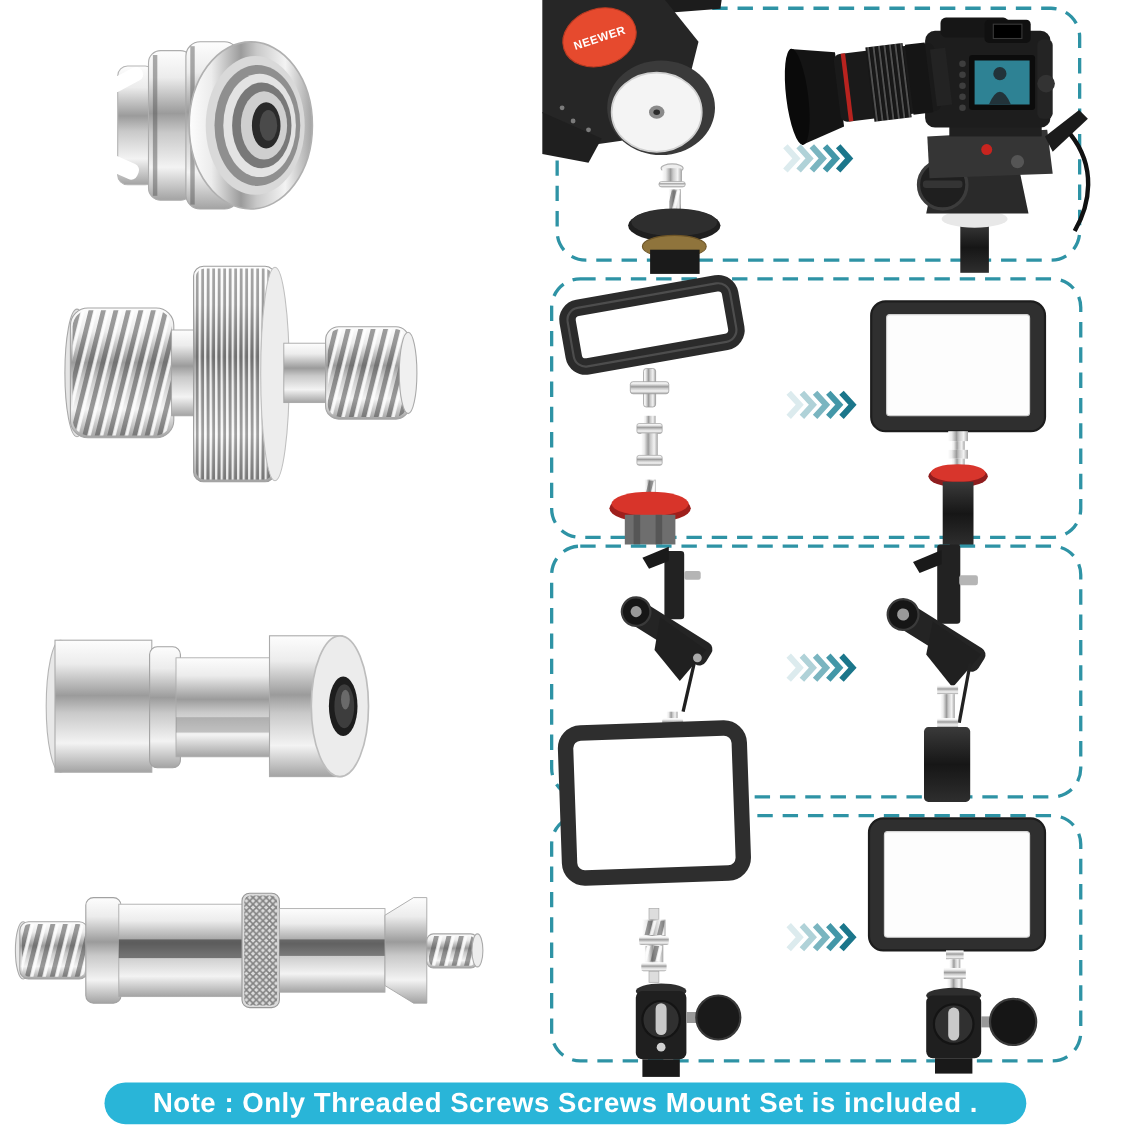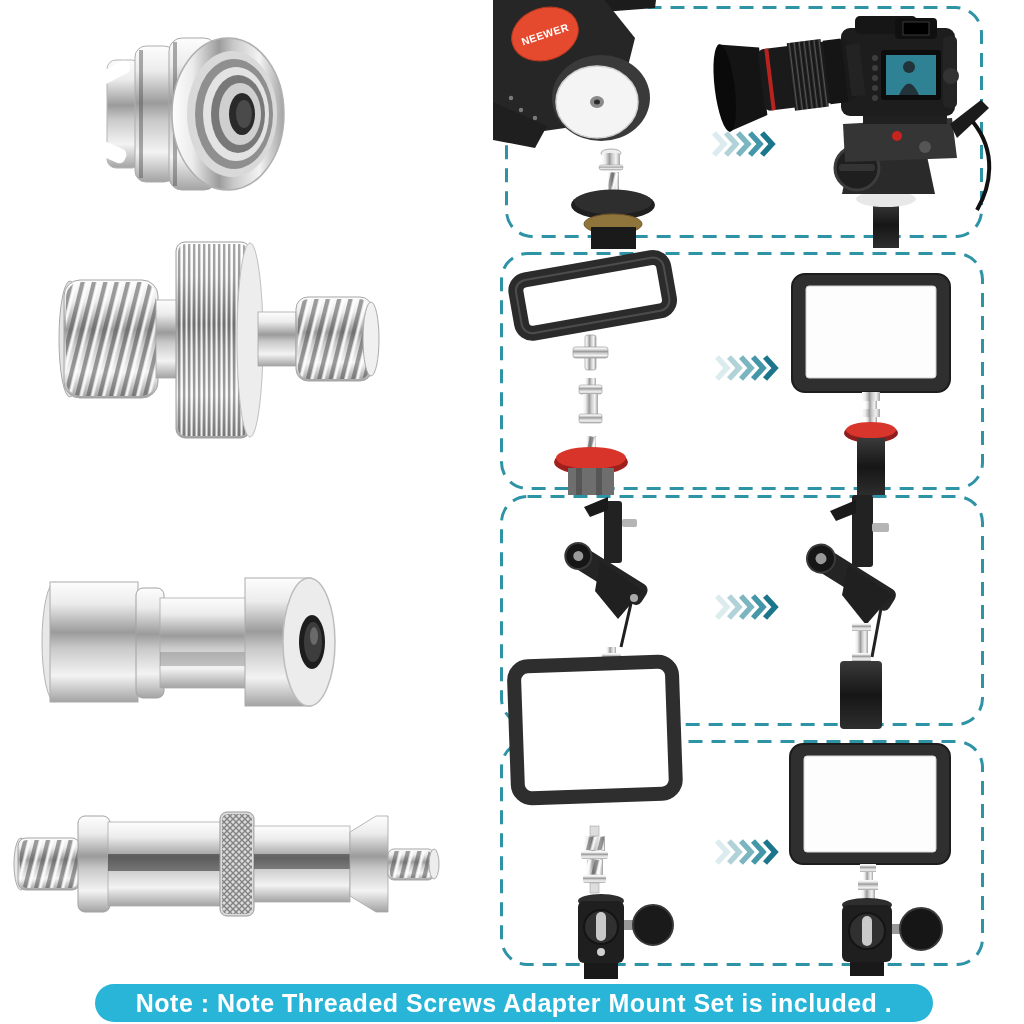--- a/index.html
+++ b/index.html
@@ -361,16 +361,16 @@
           <path d="M3,3 L13,14 L3,25" stroke="#dcebee" stroke-width="5.5" fill="none" stroke-linejoin="miter"></path>
           <path d="M15,3 L25,14 L15,25" stroke="#b0d2d8" stroke-width="5.5" fill="none" stroke-linejoin="miter"></path>
           <path d="M27,3 L37,14 L27,25" stroke="#7ab5c0" stroke-width="5.5" fill="none" stroke-linejoin="miter"></path>
           <path d="M39,3 L49,14 L39,25" stroke="#4397a8" stroke-width="5.5" fill="none" stroke-linejoin="miter"></path>
           <path d="M51,3 L61,14 L51,25" stroke="#1b768b" stroke-width="5.5" fill="none" stroke-linejoin="miter"></path>
         </svg>
       </div>
   </div>
 
   <div class="note">
-    <span>Note : Note Threaded Screws Adapter Mount Set is included .</span>
+    <span>Note : Only Threaded Screws Screws Mount Set is included .</span>
   </div>
 
 </div>
 
 </body></html>

